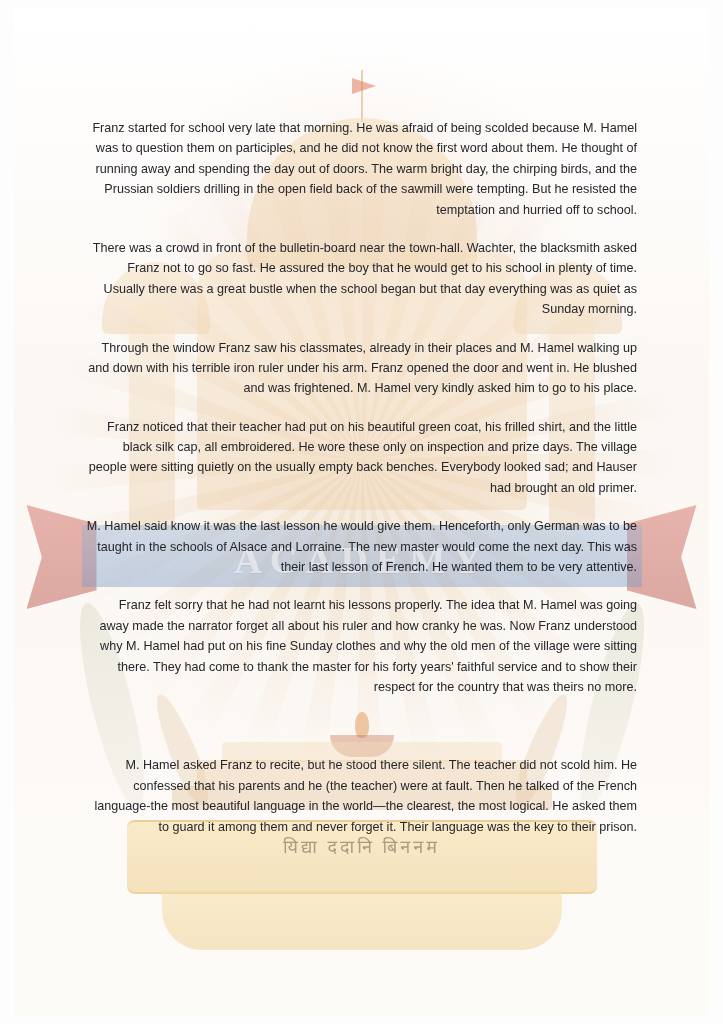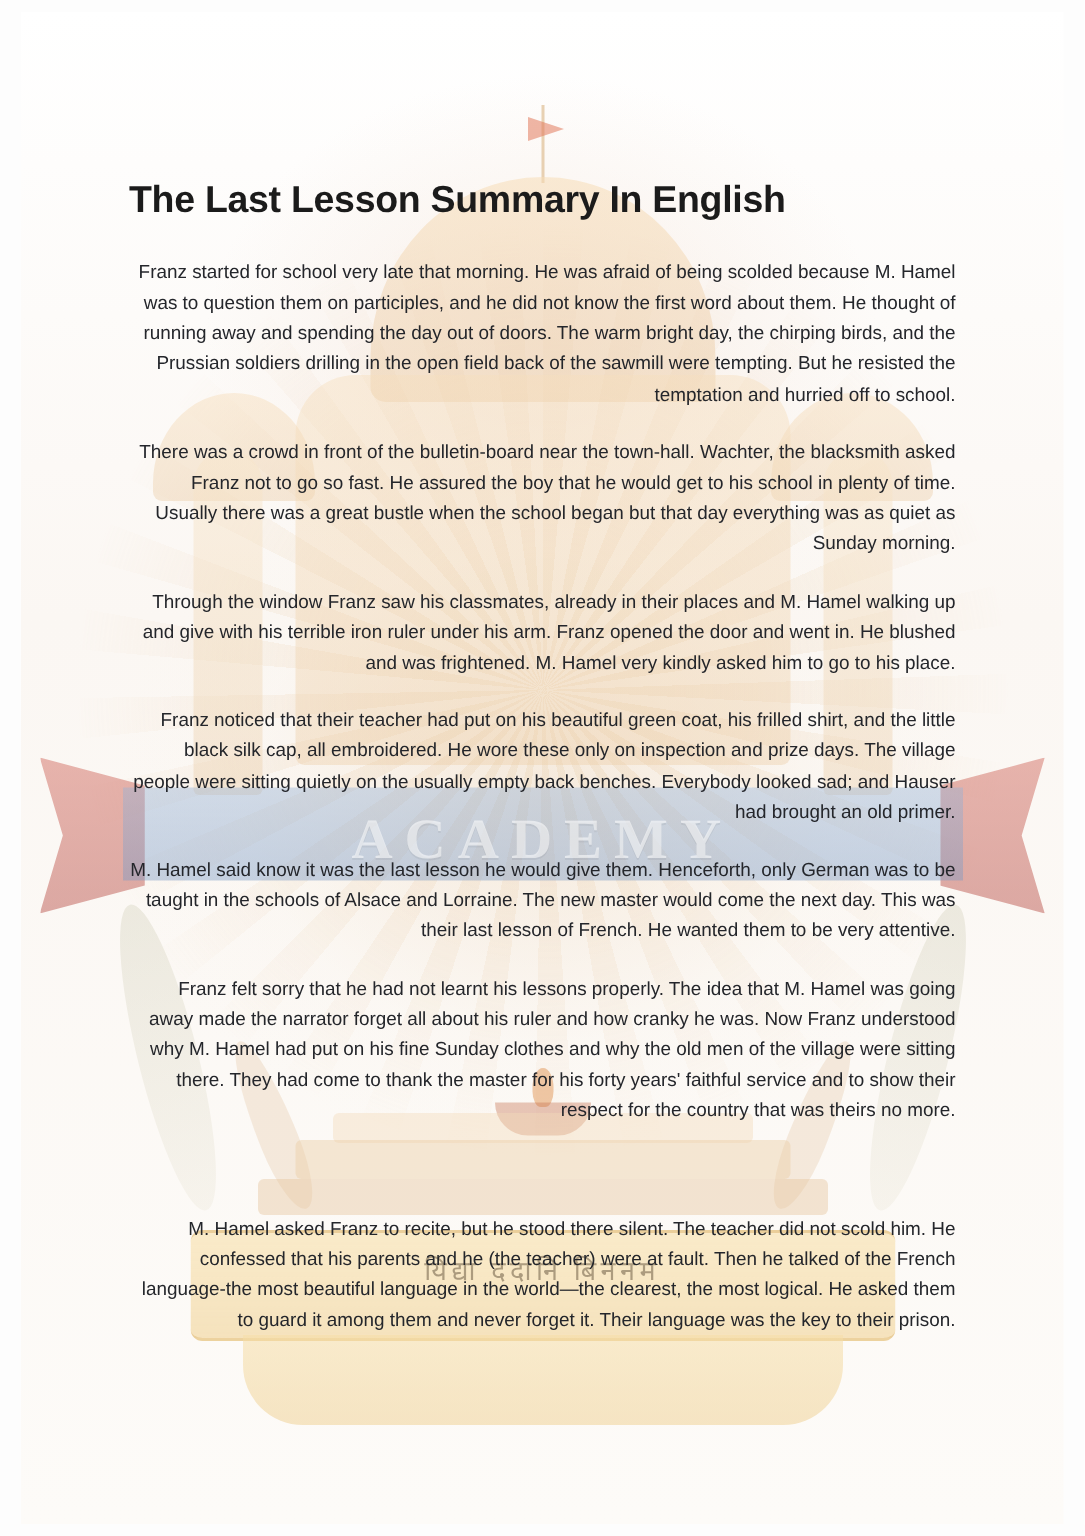--- a/index.html
+++ b/index.html
@@ -305,24 +305,23 @@
     <div class="dome book3"></div>
     <div class="dome book1"></div>
     <div class="dome book2"></div>
 
     <div class="dome pedestal"></div>
     <div class="pedestal-text">यिद्या ददानि बिननम</div>
     <div class="dome pedestal-base"></div>
   </div>
 
   <div class="content">
-    <h1 class="doc-title">The Last Lesson Summary In English</h1>
 
     <p class="doc-para">Franz started for school very late that morning. He was afraid of being scolded because M. Hamel was to question them on participles, and he did not know the first word about them. He thought of running away and spending the day out of doors. The warm bright day, the chirping birds, and the Prussian soldiers drilling in the open field back of the sawmill were tempting. But he resisted the temptation and hurried off to school.</p>
     <p class="doc-para">There was a crowd in front of the bulletin-board near the town-hall. Wachter, the blacksmith asked Franz not to go so fast. He assured the boy that he would get to his school in plenty of time. Usually there was a great bustle when the school began but that day everything was as quiet as Sunday morning.</p>
-    <p class="doc-para">Through the window Franz saw his classmates, already in their places and M. Hamel walking up and give with his terrible iron ruler under his arm. Franz opened the door and went in. He blushed and was frightened. M. Hamel very kindly asked him to go to his place.</p>
+    <p class="doc-para">Through the window Franz saw his classmates, already in their places and M. Hamel walking up and down with his terrible iron ruler under his arm. Franz opened the door and went in. He blushed and was frightened. M. Hamel very kindly asked him to go to his place.</p>
     <p class="doc-para">Franz noticed that their teacher had put on his beautiful green coat, his frilled shirt, and the little black silk cap, all embroidered. He wore these only on inspection and prize days. The village people were sitting quietly on the usually empty back benches. Everybody looked sad; and Hauser had brought an old primer.</p>
     <p class="doc-para">M. Hamel said know it was the last lesson he would give them. Henceforth, only German was to be taught in the schools of Alsace and Lorraine. The new master would come the next day. This was their last lesson of French. He wanted them to be very attentive.</p>
     <p class="doc-para gap-big">Franz felt sorry that he had not learnt his lessons properly. The idea that M. Hamel was going away made the narrator forget all about his ruler and how cranky he was. Now Franz understood why M. Hamel had put on his fine Sunday clothes and why the old men of the village were sitting there. They had come to thank the master for his forty years' faithful service and to show their respect for the country that was theirs no more.</p>
     <p class="doc-para">M. Hamel asked Franz to recite, but he stood there silent. The teacher did not scold him. He confessed that his parents and he (the teacher) were at fault. Then he talked of the French language-the most beautiful language in the world—the clearest, the most logical. He asked them to guard it among them and never forget it. Their language was the key to their prison.</p>
   </div>
 
 </div>
 
 </body></html>

